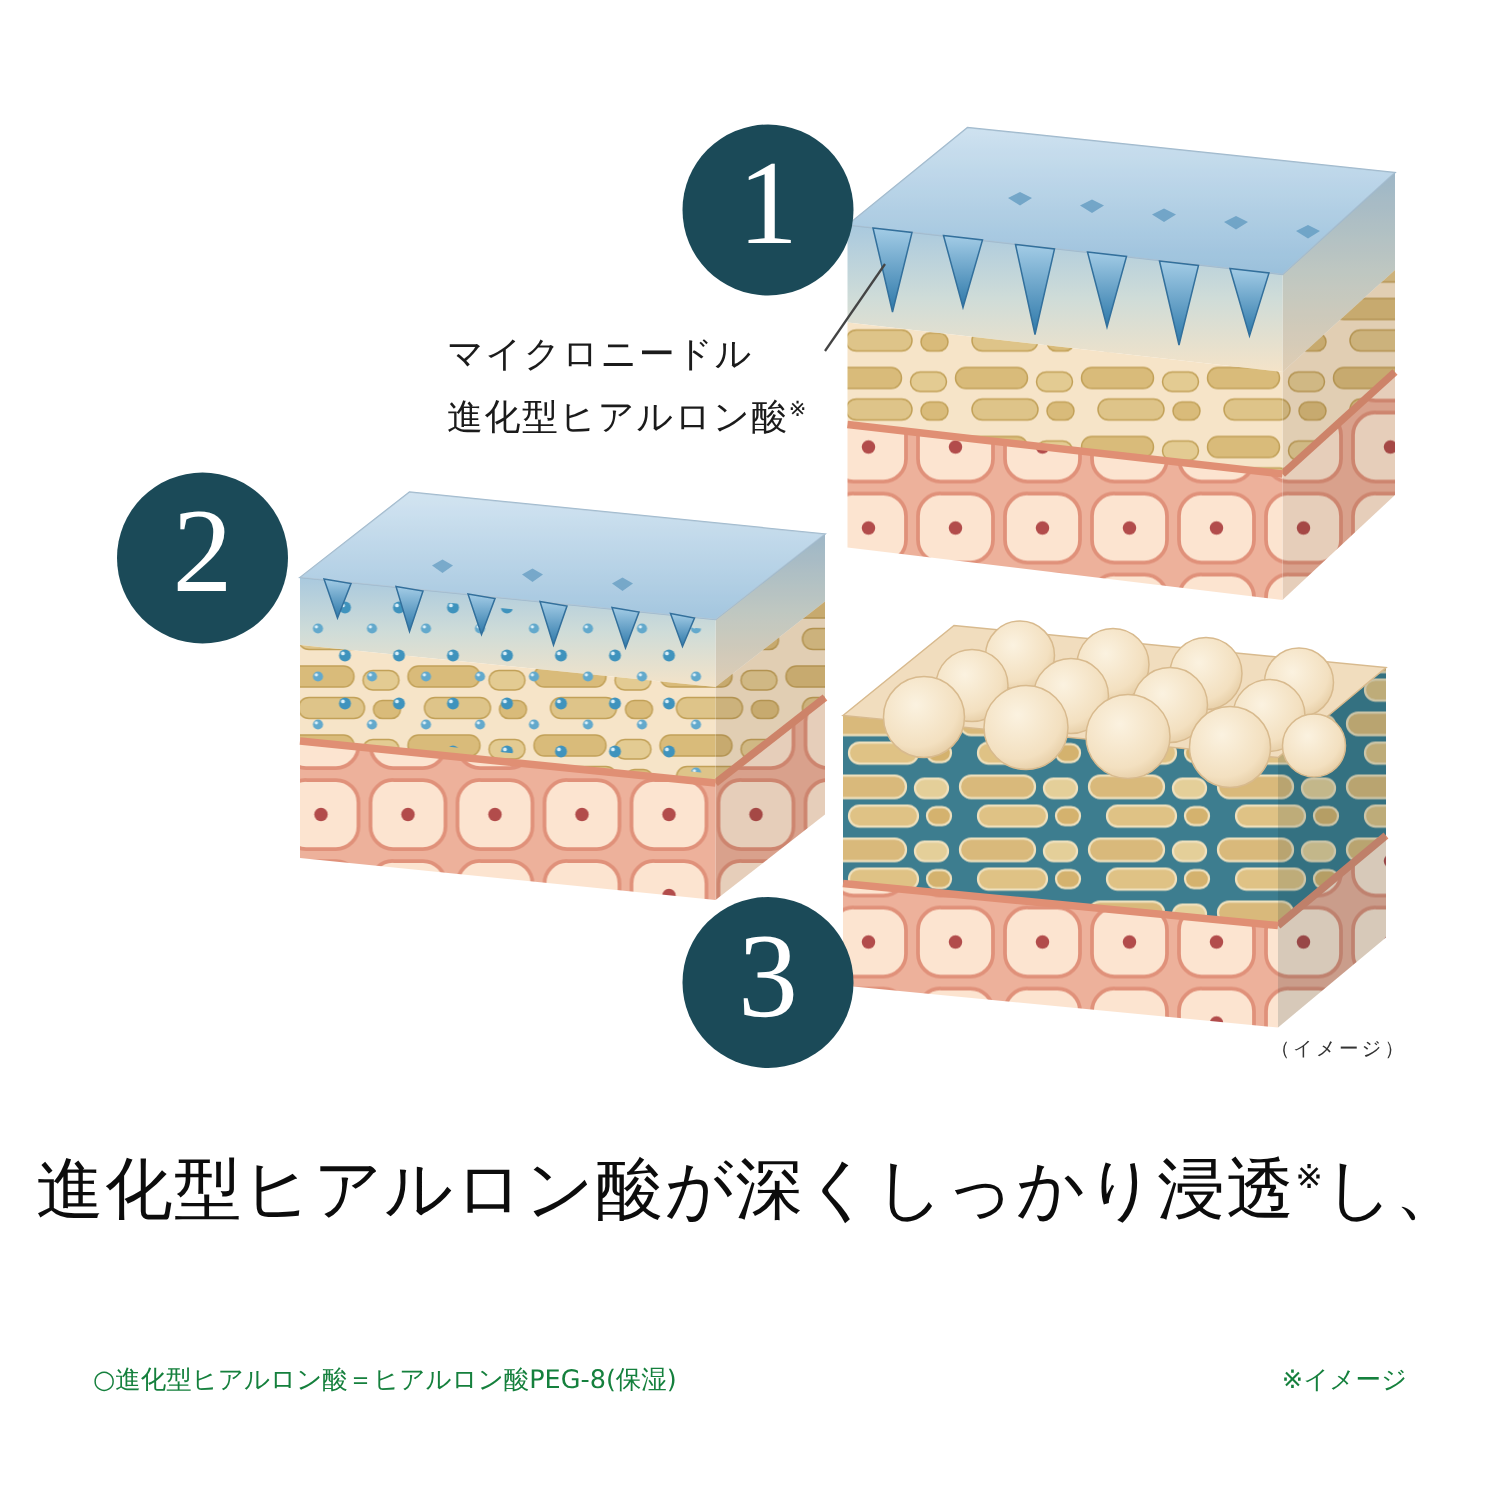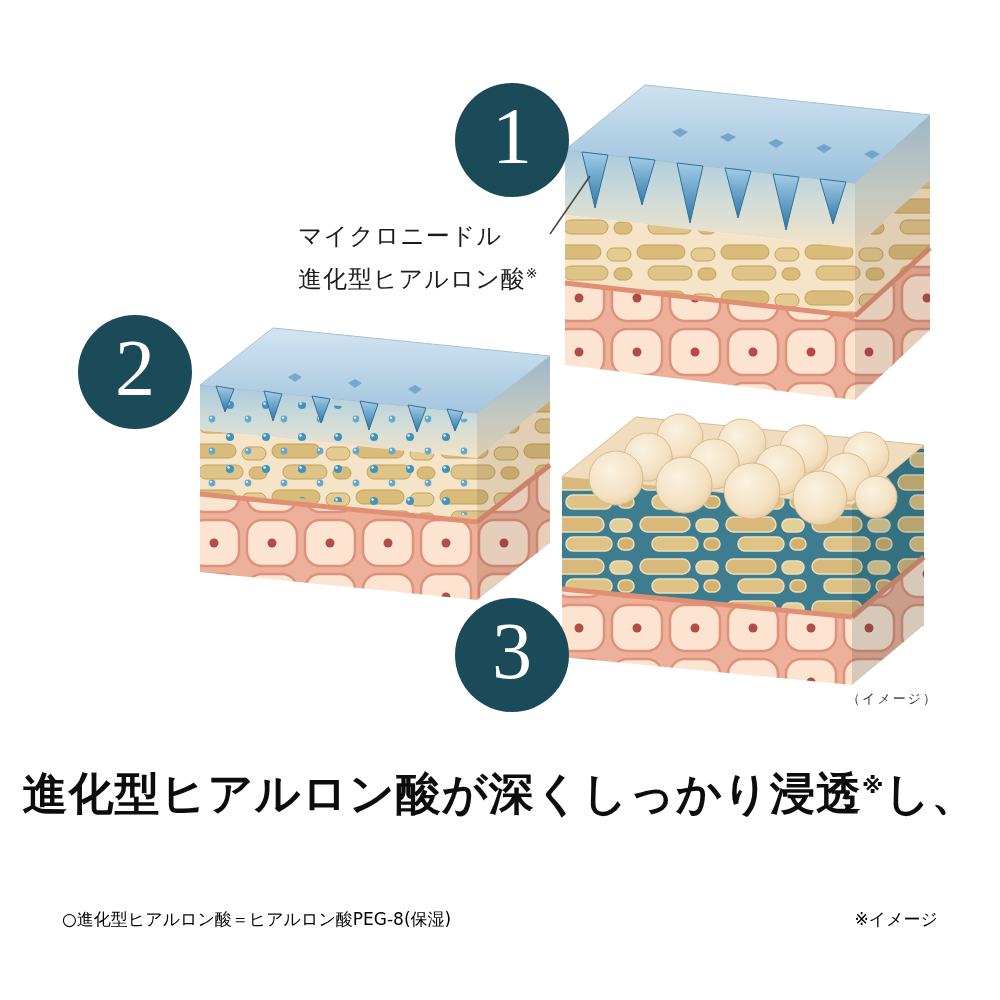--- a/index.html
+++ b/index.html
@@ -5,23 +5,23 @@
   html,body{margin:0;padding:0}
   body{width:1000px;height:1000px;background:#fff;font-family:"DejaVu Sans","Liberation Sans",sans-serif;position:relative;overflow:hidden}
   .stage{position:absolute;top:0;left:0;width:1000px;height:1000px}
   .cube{position:absolute}
   .step-circle{position:absolute;width:114px;height:114px;border-radius:50%;background:var(--step-circle,#1b4a58);display:flex;align-items:center;justify-content:center;z-index:5}
   .step-circle span{font-family:"Liberation Serif","DejaVu Serif",serif;color:var(--step-number,#ffffff);font-size:80px;line-height:1;transform:translateY(-4px)}
   .needle-label{position:absolute;left:298px;top:218px;font-size:24px;color:var(--label-text,#1b1b1b);line-height:37px;letter-spacing:1px;z-index:6}
   .needle-label .sup{font-size:14px;vertical-align:9px}
   .leader{position:absolute;left:546px;top:172px;width:50px;height:66px;z-index:6}
   .img-note{position:absolute;right:62px;top:690px;font-size:13px;color:var(--note-text,#333333);letter-spacing:2px}
-  .headline{position:absolute;left:0;right:0;top:750px;text-align:center;font-weight:bold;color:var(--headline-text,#0c0c0c);font-size:45px;line-height:72px;letter-spacing:1px}
+  .headline{position:absolute;left:0;right:0;top:750px;text-align:center;font-weight:normal;color:var(--headline-text,#0c0c0c);font-size:45px;line-height:72px;letter-spacing:1px}
   .headline .sup-hl{font-size:22px;vertical-align:16px}
-  .footnote{position:absolute;top:908px;font-size:17px;color:#000000}
+  .footnote{position:absolute;top:908px;font-size:17px;color:#15803d}
   .fn-left{left:62px}
   .fn-right{right:62px}
 </style>
 </head>
 <body>
 
 <div class="stage">
 
   <svg width="0" height="0" style="position:absolute">
     <defs>

